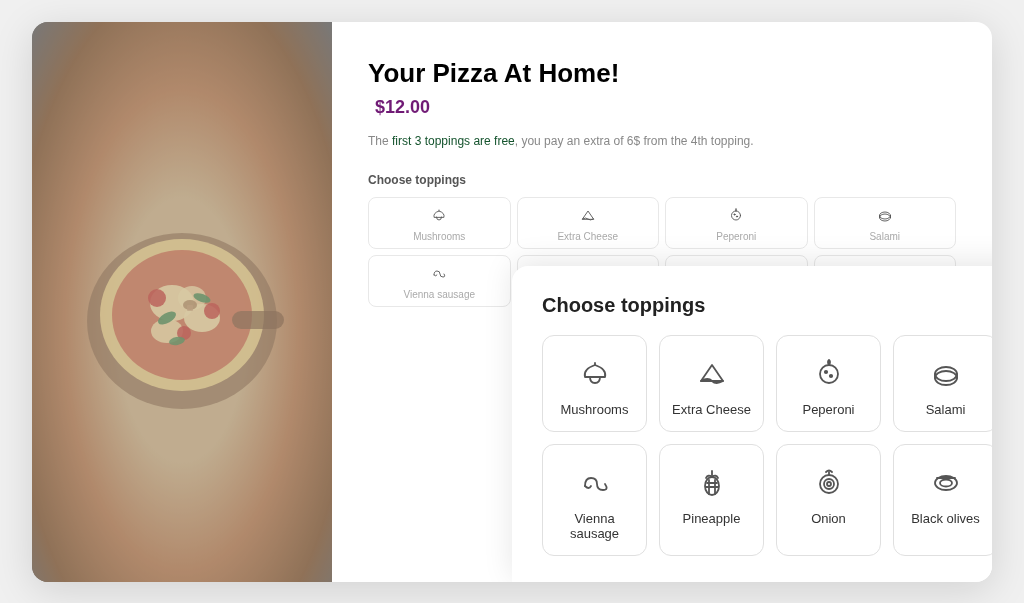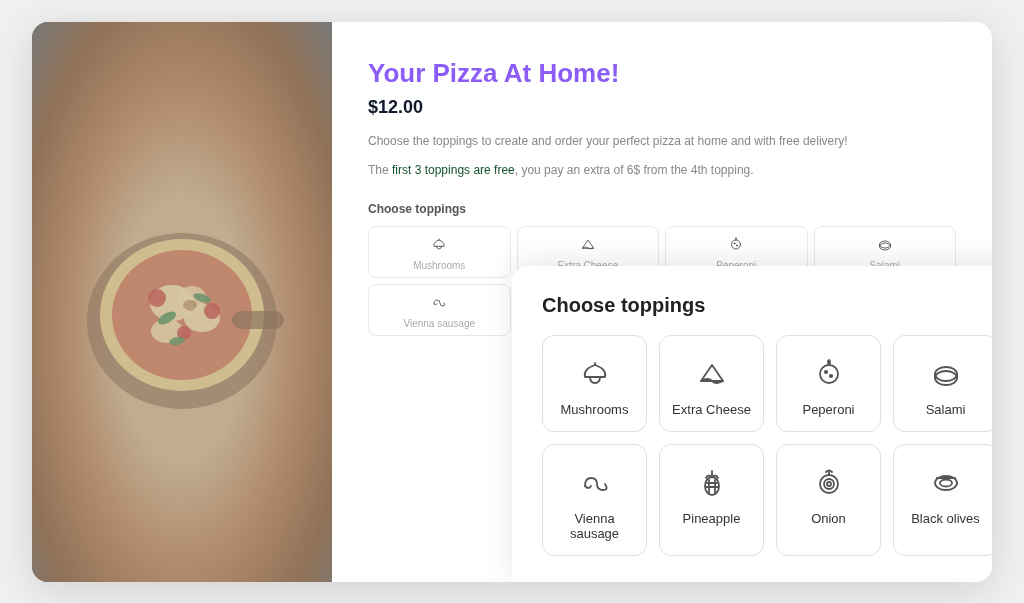--- a/index.html
+++ b/index.html
@@ -63,29 +63,30 @@
       display: flex;
       flex-direction: column;
       padding: 36px 36px 0 36px;
       overflow: hidden;
       position: relative;
     }
 
     .product-title {
       font-size: 26px;
       font-weight: 700;
-      color: #8b5cf6;
+      color: #000000;
       margin-bottom: 8px;
     }
 
     .product-price {
       font-size: 18px;
       font-weight: 600;
-      color: #0f172a;
+      color: #701a75;
       margin-bottom: 14px;
+      margin-left: 7px;
     }
 
     .product-description {
       font-size: 12px;
       color: #888;
       line-height: 1.6;
       margin-bottom: 10px;
     }
 
     .product-description strong {
@@ -228,21 +229,20 @@
 
         <rect x="160" y="108" width="52" height="18" rx="9" fill="#6a4222" opacity="0.7"></rect>
       </svg>
       <div class="image-overlay"></div>
     </div>
   </div>
 
   <div class="content-panel">
     <div class="product-title">Your Pizza At Home!</div>
     <div class="product-price">$12.00</div>
-    <div class="product-description">Choose the toppings to create and order your perfect pizza at home and with free delivery!</div>
     <div class="product-description">
       The <strong>first 3 toppings are free</strong><span>, you pay an extra of 6$ from the 4th topping.</span>
     </div>
     <div class="toppings-label-small" style="margin-top:12px;">Choose toppings</div>
 
     <div class="toppings-grid-small">
     <div class="topping-card-small">
           <div class="topping-icon-small"><svg width="18" height="18" viewBox="0 0 36 36" fill="none" stroke="#555" stroke-width="1.8" stroke-linecap="round" stroke-linejoin="round">
       <path d="M8 22 Q6 14 18 10 Q30 14 28 22 Z"></path>
       <path d="M13 22 Q13 28 18 28 Q23 28 23 22"></path>

